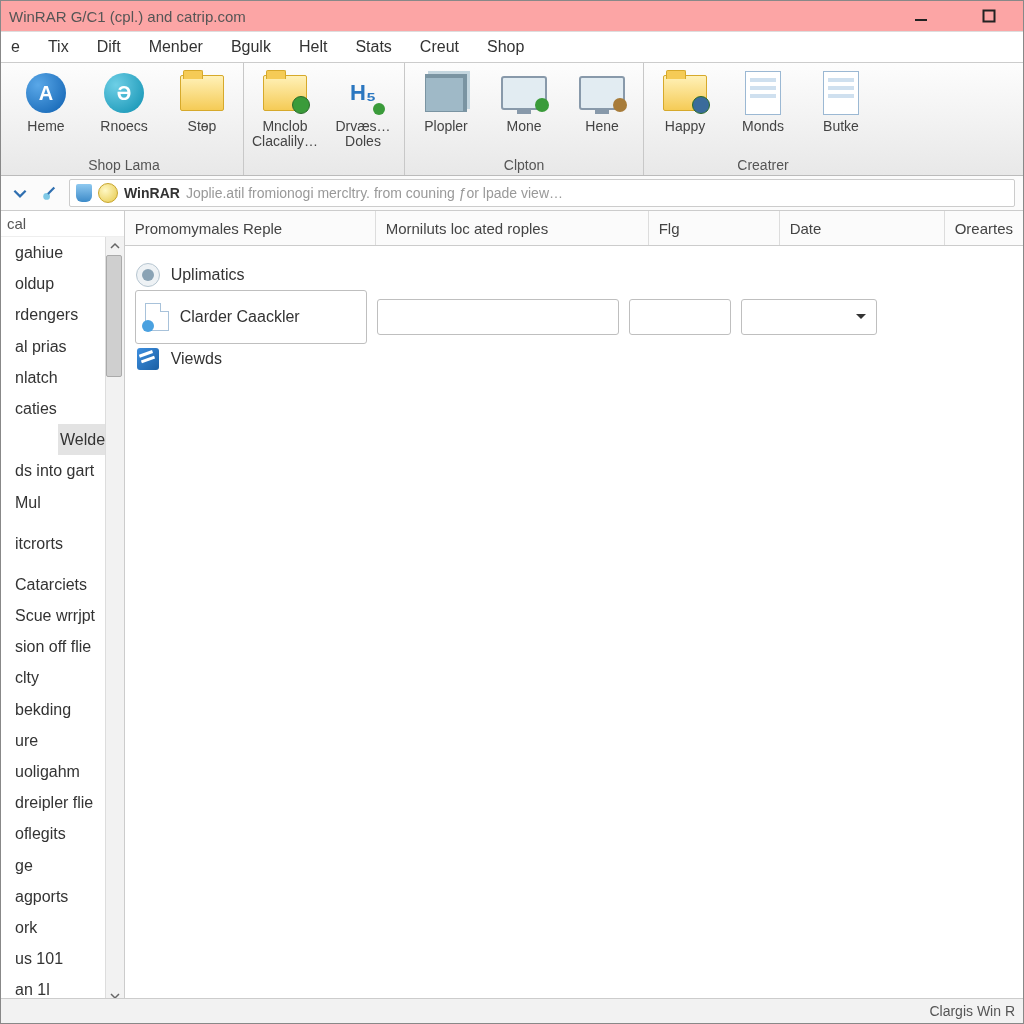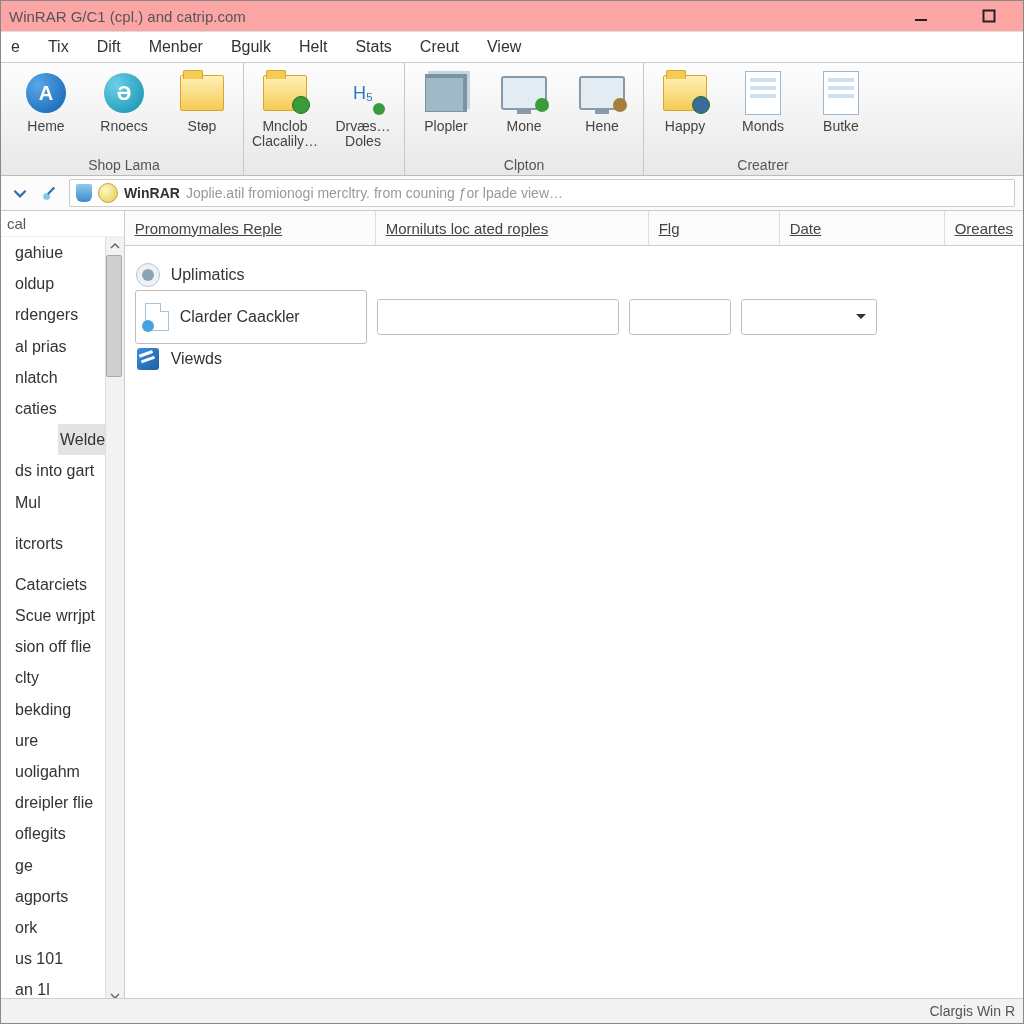--- a/index.html
+++ b/index.html
@@ -89,21 +89,21 @@
   border:1px solid #d6a92b;border-radius:2px;position:relative;
 }
 .folder::before{content:"";position:absolute;top:-6px;left:2px;width:18px;height:8px;background:#f5cb56;border:1px solid #d6a92b;border-bottom:none;border-radius:2px 2px 0 0;}
 .folder .badge{position:absolute;right:-4px;bottom:-4px;width:16px;height:16px;border-radius:50%;background:#3a9b3a;border:1px solid #2a6b2a;}
 .doc {
   width:34px;height:42px;background:#fff;border:1px solid #9bb8d3;position:relative;
 }
 .doc::after{content:"";position:absolute;top:6px;left:4px;right:4px;height:4px;background:#cfe0ef;box-shadow:0 8px 0 #cfe0ef,0 16px 0 #cfe0ef;}
 .h5 {
   width:40px;height:40px;display:flex;align-items:center;justify-content:center;
-  font-weight:normal;color:#2b77c0;font-size:18px;position:relative;
+  font-weight:bold;color:#2b77c0;font-size:22px;position:relative;
 }
 .h5::after{content:"";position:absolute;right:-2px;bottom:-2px;width:12px;height:12px;border-radius:50%;background:#3a9b3a;}
 .monitor{width:42px;height:30px;border:2px solid #89a;border-radius:3px;background:#e2ecf2;position:relative;}
 .monitor::after{content:"";position:absolute;left:14px;top:30px;width:14px;height:6px;background:#89a;}
 .monitor .dot{position:absolute;right:-4px;bottom:-4px;width:14px;height:14px;border-radius:50%;background:#3a9b3a;}
 .monitor.brown .dot{background:#a87c3a;}
 .stack{width:40px;height:36px;background:#9fb9c7;border:1px solid #7a94a2;box-shadow:3px -3px 0 #c4d6df, -3px 3px 0 #7a94a2 inset;}
 
 
 .addressbar {
@@ -142,21 +142,21 @@
 .side-item.selected{background:#e3e3e3;margin-left:45px;}
 
 
 .content{flex:1;display:flex;flex-direction:column;background:#fff;}
 .col-headers{
   display:flex;align-items:center;height:34px;
   border-bottom:1px solid #ccc;
   font-size:15px;color:#444;
   background:#fbfbfb;
 }
-.col-headers .col{padding:0 10px;border-right:1px solid #ddd;height:100%;display:flex;align-items:center;text-decoration:underline;}
+.col-headers .col{padding:0 10px;border-right:1px solid #ddd;height:100%;display:flex;align-items:center;}
 .col.c1{width:230px;}
 .col.c2{width:252px;}
 .col.c3{width:110px;}
 .col.c4{width:144px;}
 .col.c5{flex:1;border-right:none;}
 
 .rows{padding:8px 10px;}
 .row{display:flex;align-items:center;gap:10px;height:42px;}
 .row .cell1{width:220px;display:flex;align-items:center;gap:10px;}
 .row .ic{width:26px;height:26px;display:flex;align-items:center;justify-content:center;}
@@ -205,21 +205,21 @@
 
   <div class="menubar">
     <span class="menu-item">e</span>
     <span class="menu-item">Tix</span>
     <span class="menu-item">Dift</span>
     <span class="menu-item">Menber</span>
     <span class="menu-item">Bgulk</span>
     <span class="menu-item">Helt</span>
     <span class="menu-item">Stats</span>
     <span class="menu-item">Creut</span>
-    <span class="menu-item">View</span>
+    <span class="menu-item">Shop</span>
   </div>
 
   <div class="ribbon">
 
     <div class="ribbon-group">
       <div class="btns">
         <div class="ribbon-btn">
           <div class="icon-slot">
               <div class="circ blue">A</div>
             </div>

